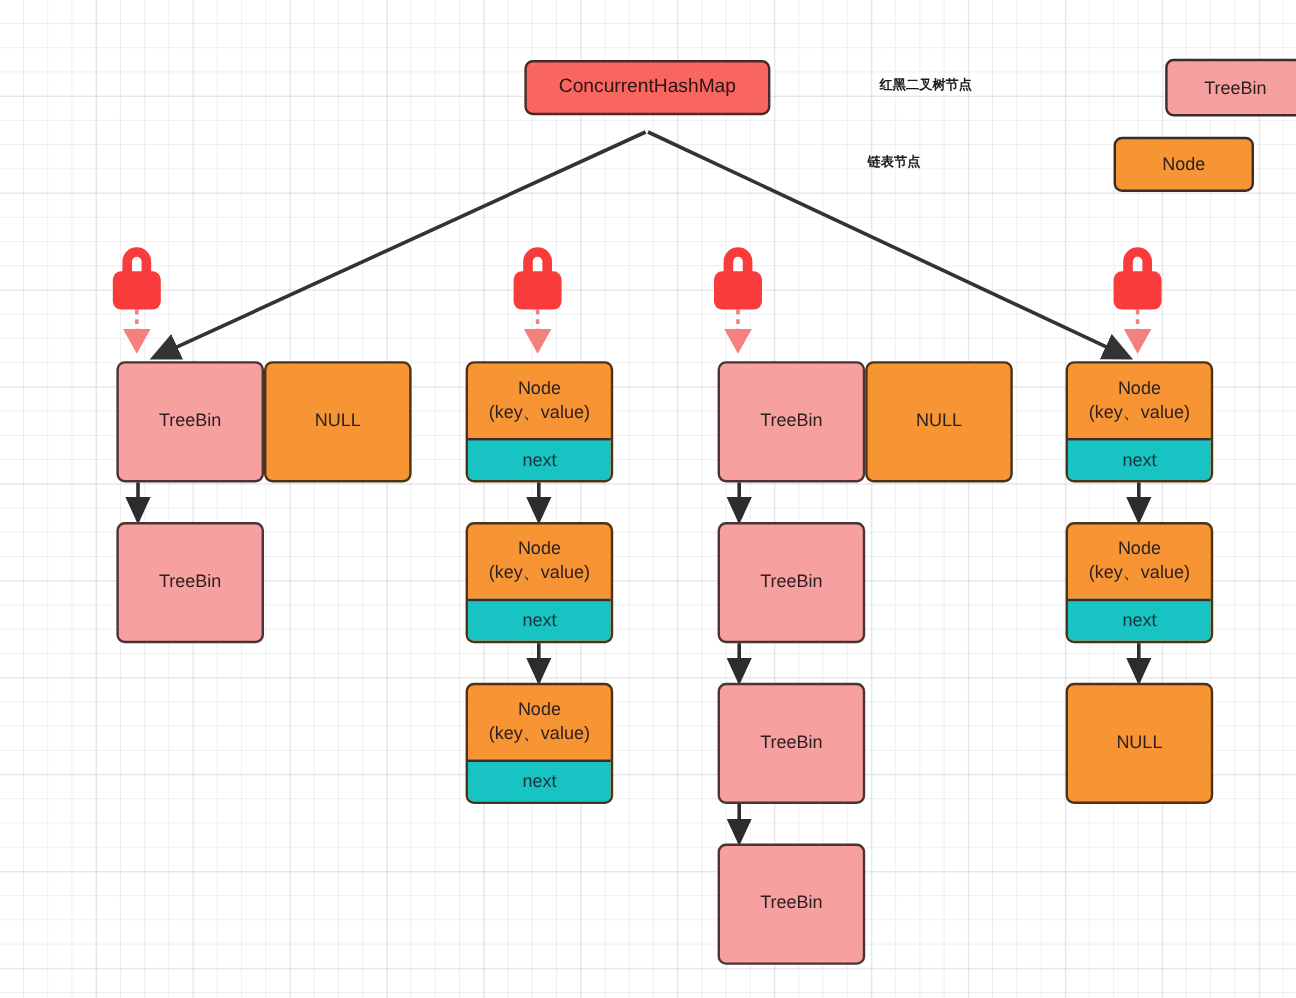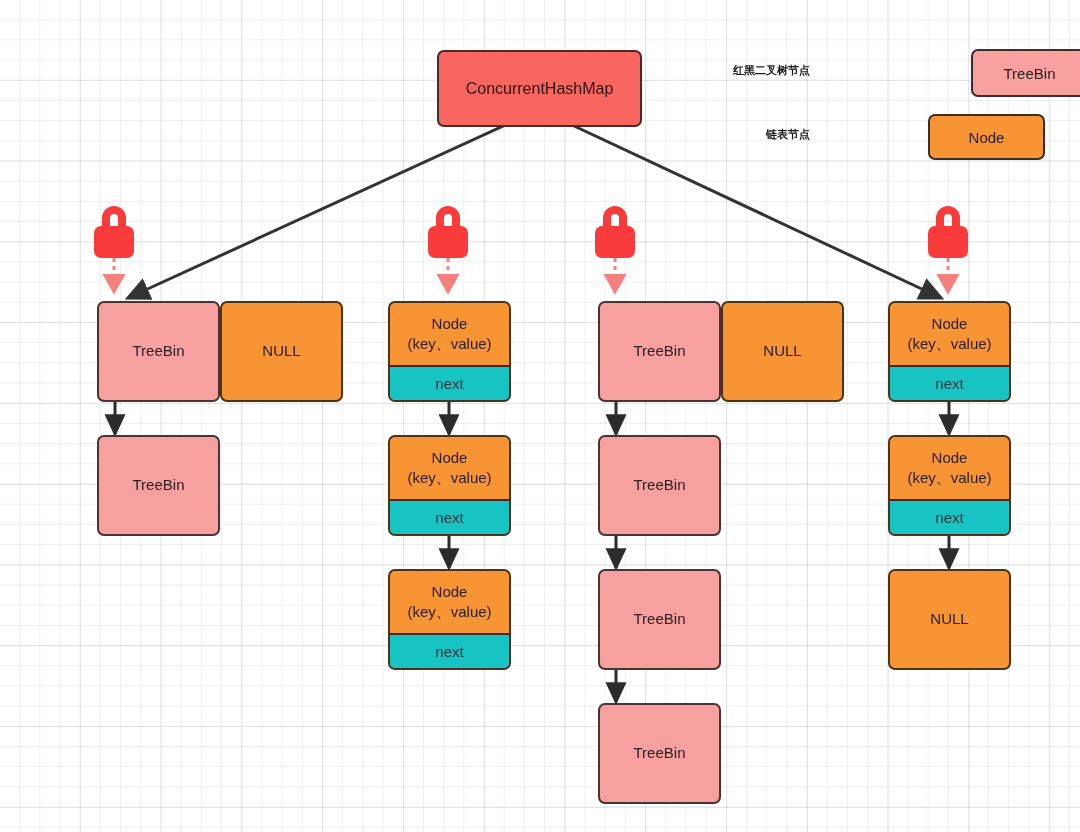--- a/index.html
+++ b/index.html
@@ -172,30 +172,30 @@
     </g>
 
     <g>
       <line x1="949" y1="402" x2="949" y2="434" stroke="#2c2c2c" stroke-width="3" marker-end="url(#arrowChain)"></line>
     </g>
     <g>
       <line x1="949" y1="536" x2="949" y2="568" stroke="#2c2c2c" stroke-width="3" marker-end="url(#arrowChain)"></line>
     </g>
   </svg>
 
-  <div class="root-box" style="left:437px; top:50px; width:205px; height:77px;">
+  <div class="root-box" style="left:437px; top:50px; width:205px; height:46px;">
     <span>ConcurrentHashMap</span>
   </div>
 
   <div class="legend-label" style="left:680px; top:63px; width:130px;">红黑二叉树节点</div>
   <div class="legend-box treebin" style="left:928px; top:49px; width:117px; height:48px;">
     <span>TreeBin</span>
   </div>
 
-  <div class="legend-label" style="left:680px; top:127px; width:130px;">链表节点</div>
+  <div class="legend-label" style="left:680px; top:127px; width:130px;text-align:center;">链表节点</div>
   <div class="legend-box orange" style="left:928px; top:114px; width:117px; height:46px;">
     <span>Node</span>
   </div>
 
   <div class="lock" style="left:87px; top:200px;">
     <svg viewBox="0 0 54 62" width="54" height="62">
       <path d="M15 28 V18 a12 12 0 0 1 24 0 V28 h-8 V18 a4 4 0 0 0 -8 0 V28 z" fill="#f93b3b"></path>
       <rect x="7" y="26" width="40" height="32" rx="7" fill="#f93b3b"></rect>
     </svg>
   </div>

